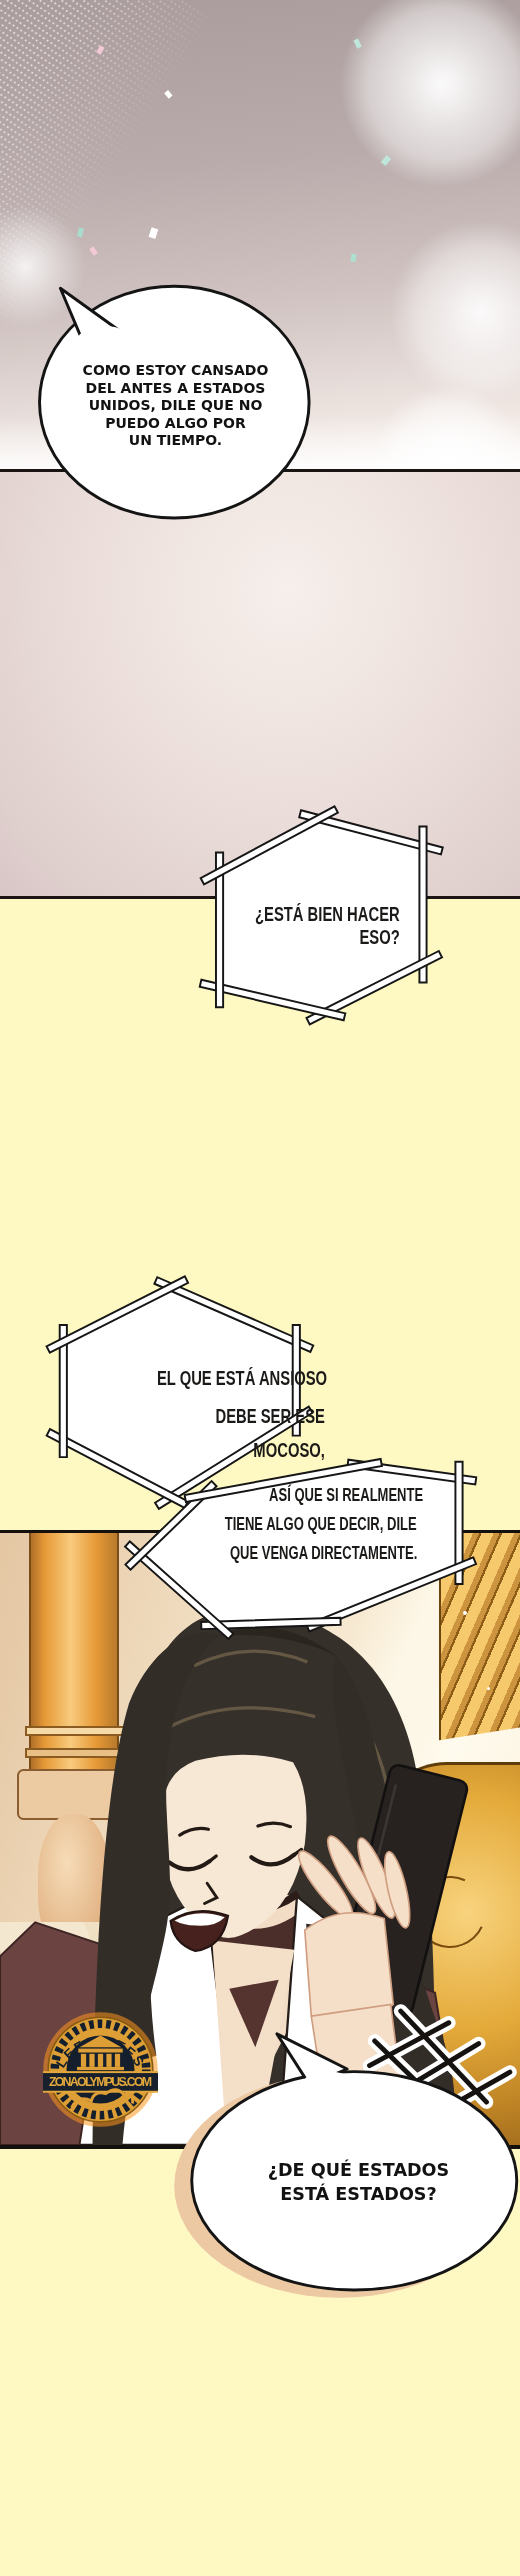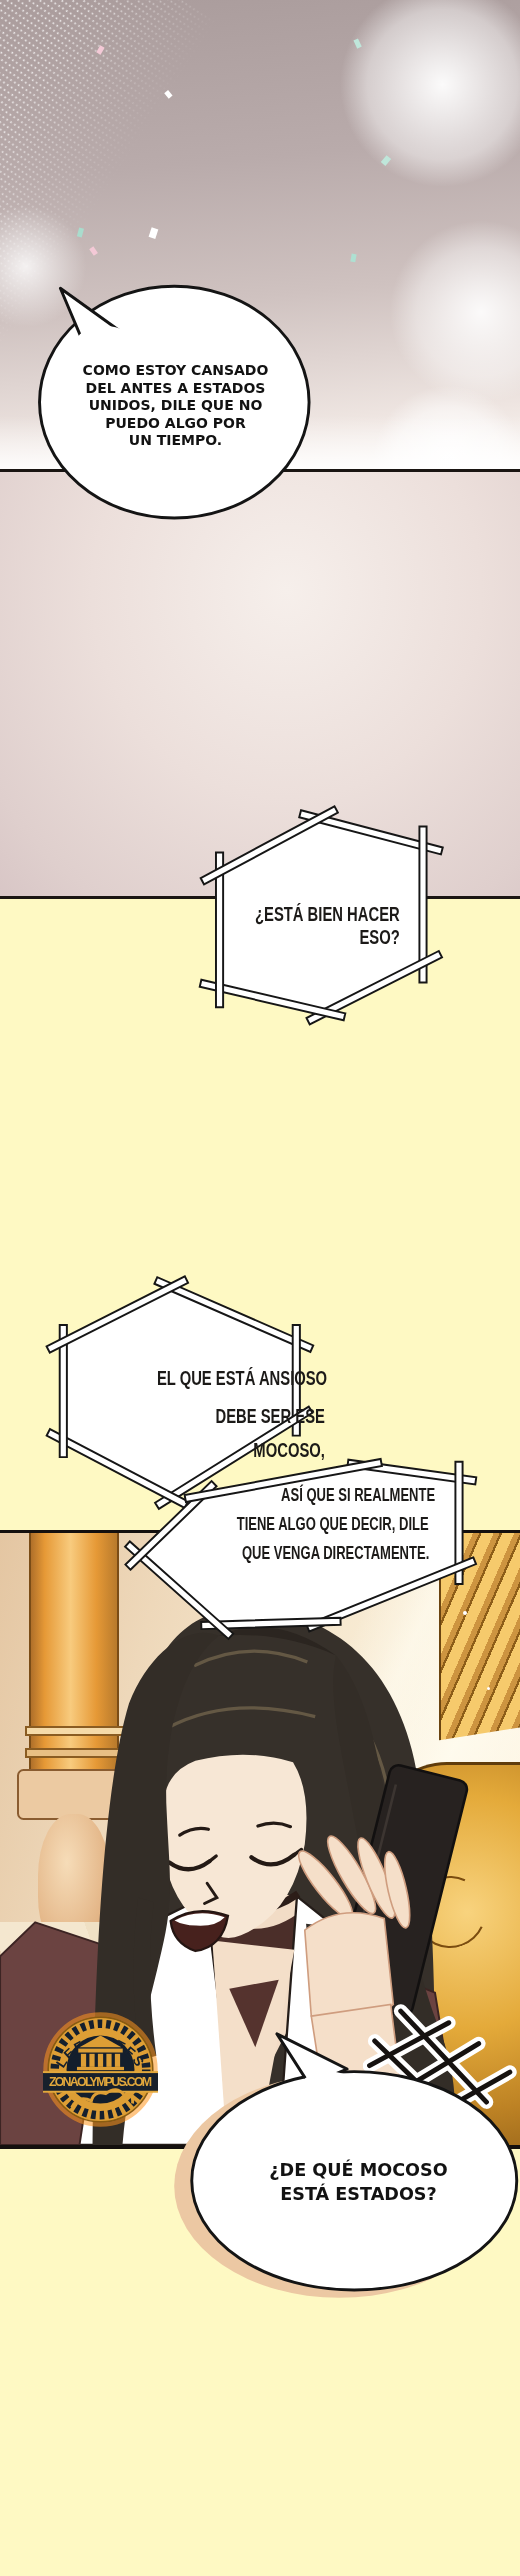--- a/index.html
+++ b/index.html
@@ -140,21 +140,21 @@
       <polygon points="727.0487409919994,2393.164130606273 470.8321654623865,2496.63620918554 474.9512590080006,2506.835869393727 731.1678345376134,2403.36379081446" fill="#ffffff" stroke="#161616" stroke-width="3" stroke-linejoin="miter"></polygon>
       <polygon points="522.8179527667482,2485.7005305831403 308.8427026515403,2492.304704969412 309.18204723325164,2503.2994694168597 523.1572973484597,2496.695295030588" fill="#ffffff" stroke="#161616" stroke-width="3" stroke-linejoin="miter"></polygon>
       <polygon points="358.06621894670536,2510.1984674679547 199.2545144226548,2368.5913642673427 191.9337810532946,2376.8015325320453 350.7454855773452,2518.4086357326573" fill="#ffffff" stroke="#161616" stroke-width="3" stroke-linejoin="miter"></polygon>
       <polygon points="200.1488872739328,2412.0384765988406 332.50351907982485,2283.863464744714 324.8511127260672,2275.9615234011594 192.49648092017512,2404.136535255286" fill="#ffffff" stroke="#161616" stroke-width="3" stroke-linejoin="miter"></polygon>
       <polygon points="285.4245504478885,2308.1142117493964 586.5660334281108,2252.7041788810357 584.5754495521114,2241.8857882506036 283.43396657188913,2297.2958211189643" fill="#ffffff" stroke="#161616" stroke-width="3" stroke-linejoin="miter"></polygon>
     </svg>
   <div class="hextxt" style="left:62px;top:1361px;width:247px;line-height:34px;margin-left:48px;">
     <span class="cond-c" style="font-size:20px;">EL QUE ESTÁ ANSIOSO</span><br>
     <span class="cond-c" style="font-size:20px;">DEBE SER ESE MOCOSO,</span>
   </div>
-  <div class="hextxt" style="left:202px;top:1482px;width:260px;line-height:26px;">
+  <div class="hextxt" style="left:190px;top:1482px;width:260px;line-height:26px;">
     <span class="cond-c" style="font-size:17.6px;">ASÍ QUE SI REALMENTE</span><br>
     <span class="cond-c" style="font-size:17.6px;">TIENE ALGO QUE DECIR, DILE</span><br>
     <span class="cond-c" style="font-size:17.6px;">QUE VENGA DIRECTAMENTE.</span>
   </div>
 
   <div class="panel-scene">
     <div class="beam" style="right:-39px;top:-39px;width:208px;height:495px;transform:rotate(24deg);"></div>
     <div class="beam" style="right:91px;top:-26px;width:117px;height:455px;transform:rotate(24deg);opacity:.7;"></div>
 
     <div class="pillar">
@@ -278,18 +278,18 @@
     </svg>
   </div>
 
   <svg class="bub" style="left:156px;top:2017px;" width="364" height="286" viewBox="0 0 560 440">
     <ellipse cx="282" cy="260" rx="254" ry="172" fill="#ecc8a3"></ellipse>
     <ellipse cx="305" cy="252" rx="250" ry="168" fill="#ffffff" stroke="#141414" stroke-width="4.5"></ellipse>
     <polygon points="186,26 236,104 294,80" fill="#ffffff" stroke="#141414" stroke-width="4.5" stroke-linejoin="round"></polygon>
     <ellipse cx="266" cy="110" rx="46" ry="26" fill="#ffffff"></ellipse>
   </svg>
   <div class="btxt" style="left:251px;top:2158px;width:215px;font-size:17.6px;line-height:24px;">
-    <div>¿DE QUÉ MOCOSO</div>
+    <div>¿DE QUÉ ESTADOS</div>
     <div>ESTÁ ESTADOS?</div>
   </div>
 
 </div>
 
 
 </body></html>

